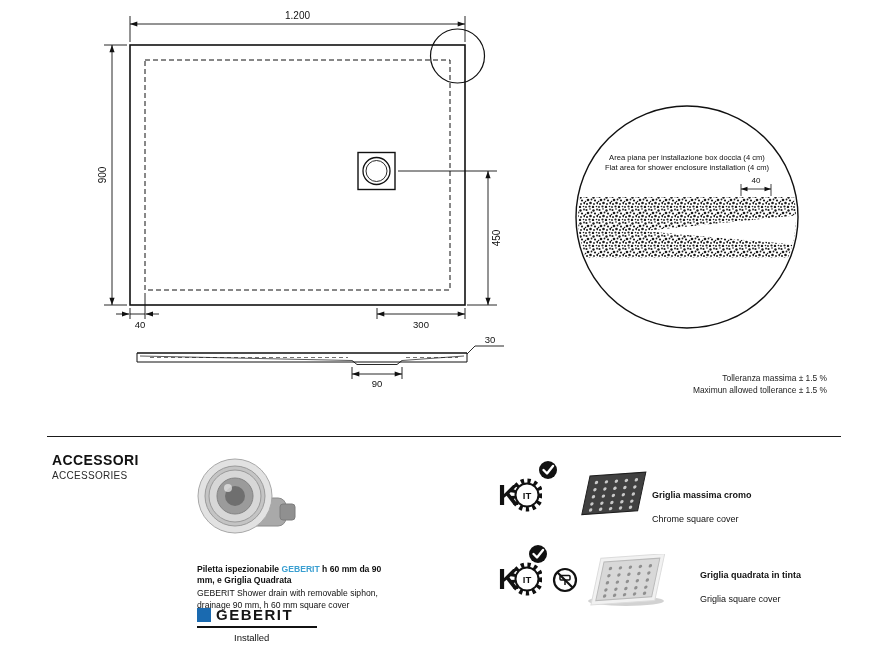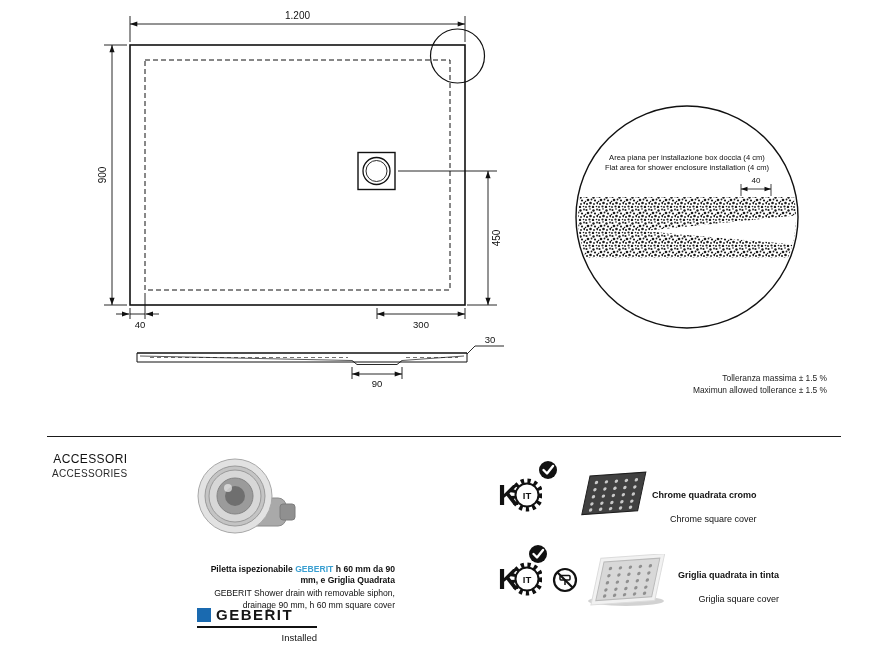--- a/index.html
+++ b/index.html
@@ -1,29 +1,29 @@
 <!DOCTYPE html>
 <html><head>
 <meta charset="utf-8">
 <style>
   * { margin:0; padding:0; box-sizing:border-box; }
   html,body { background:#fff; }
   body { font-family:"Liberation Sans", sans-serif; }
-  .page { position:relative; width:887px; height:659px; background:#fff; overflow:hidden;text-align:right; }
+  .page { position:relative; width:887px; height:659px; background:#fff; overflow:hidden; }
   .abs { position:absolute; }
   svg text { font-family:"Liberation Sans", sans-serif; fill:#111; }
   .dim   { font-size:10px; }
   .dim-s { font-size:8px; }
   .dim-m { font-size:9.5px; }
   .detail-label { font-size:7.6px; }
   .tol { font-size:8.4px; fill:#222; }
 
   .divider { position:absolute; left:47px; top:436px; width:794px; height:1px; background:#1a1a1a; }
 
-  .acc-title-it { font-size:12px; font-weight:normal; letter-spacing:.4px; color:#111; }
+  .acc-title-it { font-size:14px; font-weight:bold; letter-spacing:.4px; color:#111; }
   .acc-title-en { font-size:10px; color:#2a2a2a; letter-spacing:.3px; margin-top:2px; }
 
   .desc { width:198px; font-size:8.6px; line-height:1.3; color:#111; }
   .desc .b { font-weight:bold; }
   .desc .brand { color:#3a9fd1; font-weight:bold; }
   .desc .en { margin-top:2px; }
 
   .logo-row { display:flex; align-items:center; gap:5px; border-bottom:2px solid #111; padding-bottom:3px; width:120px; }
   .logo-sq { width:14px; height:14px; background:#1a6ab0; flex:0 0 auto; }
   .logo-text { font-size:15px; font-weight:bold; letter-spacing:1.5px; color:#161616; }
@@ -224,21 +224,21 @@
           <circle cx="48" cy="28" r="1.7"></circle>
         <circle cx="8" cy="34" r="1.7"></circle>
           <circle cx="18" cy="34" r="1.7"></circle>
           <circle cx="28" cy="34" r="1.7"></circle>
           <circle cx="38" cy="34" r="1.7"></circle>
           <circle cx="48" cy="34" r="1.7"></circle>
       </g>
     </g>
   </svg>
   <div class="abs" style="left:652px;top:490px">
-    <div class="item-name">Chrome quadrata cromo</div>
+    <div class="item-name">Griglia massima cromo</div>
     <div class="item-sub">Chrome square cover</div>
   </div>
 
   <svg class="abs" style="left:498px;top:560px" width="44" height="38" viewBox="0 0 44 38">
     <circle cx="29" cy="19" r="14" fill="none" stroke="#111" stroke-width="5" stroke-dasharray="3.2 3.4"></circle>
     <circle cx="29" cy="19" r="11.5" fill="#fff" stroke="#111" stroke-width="2"></circle>
     <text x="0" y="29" font-size="29" font-weight="bold">K</text>
     <text x="29" y="22.5" font-size="9.5" font-weight="bold" text-anchor="middle">IT</text>
   </svg>
   <svg class="abs" style="left:528px;top:544px" width="20" height="20" viewBox="0 0 20 20">
@@ -278,18 +278,18 @@
           <circle cx="38" cy="28" r="1.7"></circle>
           <circle cx="48" cy="28" r="1.7"></circle>
         <circle cx="8" cy="34" r="1.7"></circle>
           <circle cx="18" cy="34" r="1.7"></circle>
           <circle cx="28" cy="34" r="1.7"></circle>
           <circle cx="38" cy="34" r="1.7"></circle>
           <circle cx="48" cy="34" r="1.7"></circle>
       </g>
     </g>
   </svg>
-  <div class="abs" style="left:678px;top:570px">
+  <div class="abs" style="left:700px;top:570px">
     <div class="item-name">Griglia quadrata in tinta</div>
     <div class="item-sub">Griglia square cover</div>
   </div>
 
 </div>
 
 </body></html>

